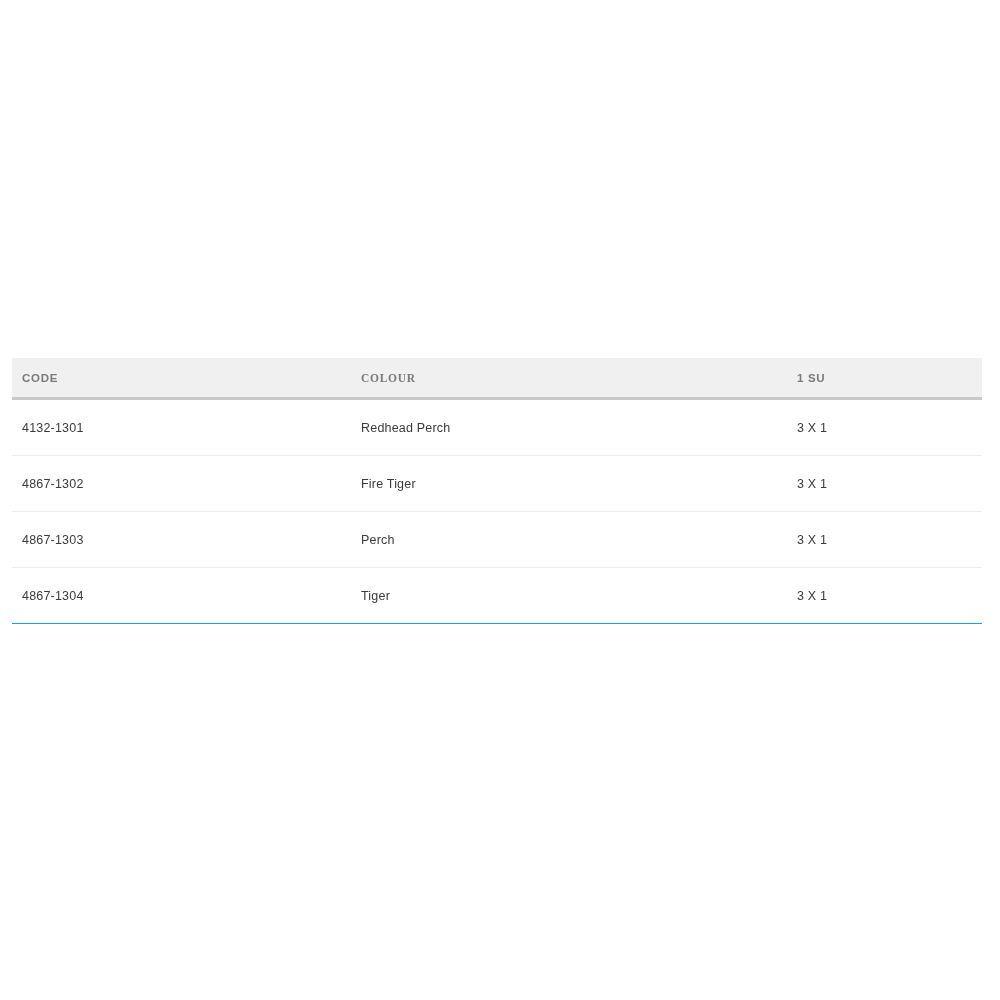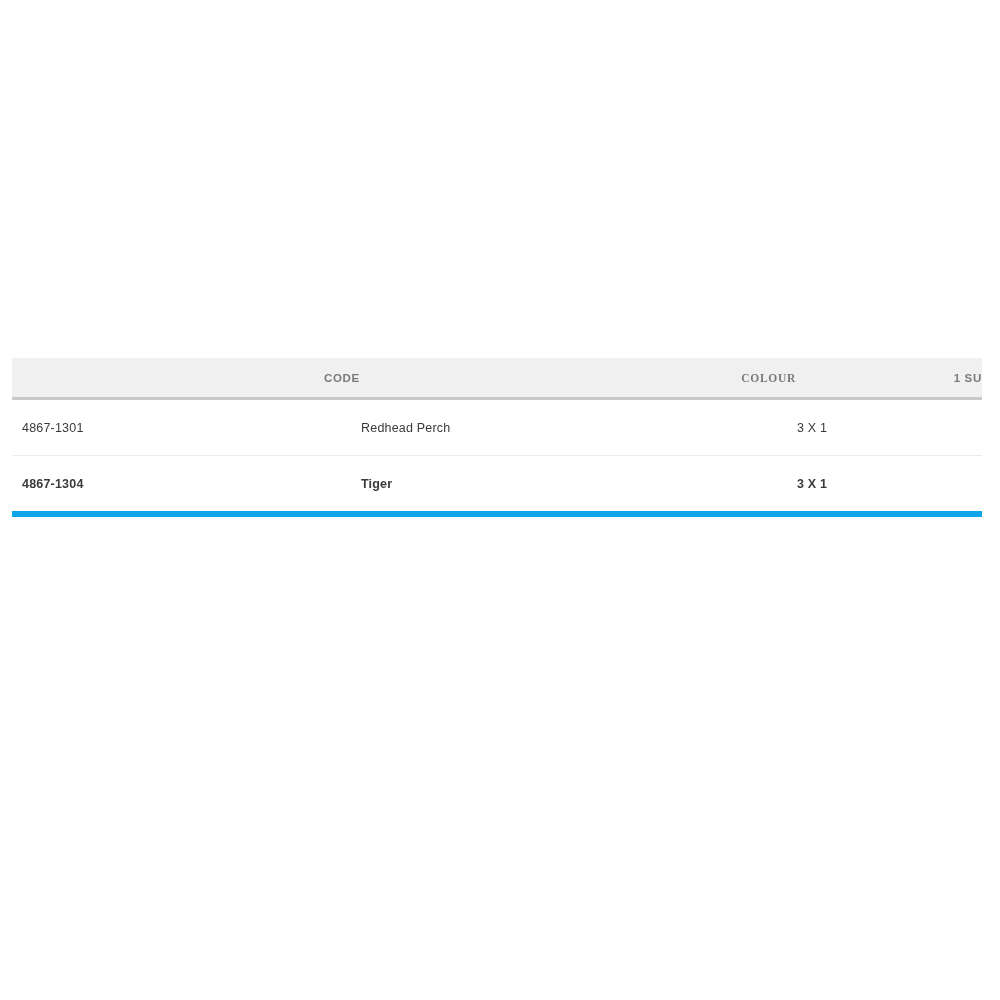--- a/index.html
+++ b/index.html
@@ -33,41 +33,40 @@
 
   table.product-table {
     width: 100%;
     border-collapse: collapse;
     table-layout: fixed;
   }
 
   table.product-table thead th {
     background: #f0f0f0;
     border-bottom: 3px solid #c9c9c9;
-    text-align: right;
+    text-align: left;
     font-size: 11.5px;
     font-weight: bold;
     letter-spacing: 0.7px;
     color: #7a7a7a;
     padding: 12px 0 11px 0;
     height: 16px;
   }
 
   table.product-table tbody td {
     border-bottom: 1px solid #ececec;
     font-size: 12.5px;
     color: #3a3a3a;
     padding: 21px 0 20px 0;
     vertical-align: middle;
     letter-spacing: 0.2px;
   }
 
   table.product-table tbody tr:last-child td {
-    border-bottom: 6px solid #0ea5e9;
-    font-weight: bold;
+    border-bottom: 1px solid #0ea5e9;
   }
 
   
   .col-code   { width: 338px; padding-left: 10px !important; }
   .col-colour { width: 435px; padding-left: 1px !important; }
   .col-su     { width: 185px; padding-left: 1px !important; }
 
   th.col-code   { padding-left: 10px !important; }
   th.col-colour { padding-left: 1px !important; font-family: Liberation Serif, serif; }
   th.col-su     { padding-left: 1px !important; }
@@ -81,22 +80,32 @@
     <table class="product-table">
       <thead>
         <tr>
           <th class="col-code">CODE</th>
           <th class="col-colour">COLOUR</th>
           <th class="col-su">1 SU</th>
         </tr>
       </thead>
       <tbody>
         <tr>
-          <td class="col-code">4867-1301</td>
+          <td class="col-code">4132-1301</td>
           <td class="col-colour">Redhead Perch</td>
+          <td class="col-su">3 X 1</td>
+        </tr>
+        <tr>
+          <td class="col-code">4867-1302</td>
+          <td class="col-colour">Fire Tiger</td>
+          <td class="col-su">3 X 1</td>
+        </tr>
+        <tr>
+          <td class="col-code">4867-1303</td>
+          <td class="col-colour">Perch</td>
           <td class="col-su">3 X 1</td>
         </tr>
         <tr>
           <td class="col-code">4867-1304</td>
           <td class="col-colour">Tiger</td>
           <td class="col-su">3 X 1</td>
         </tr>
       </tbody>
     </table>
   </div>

